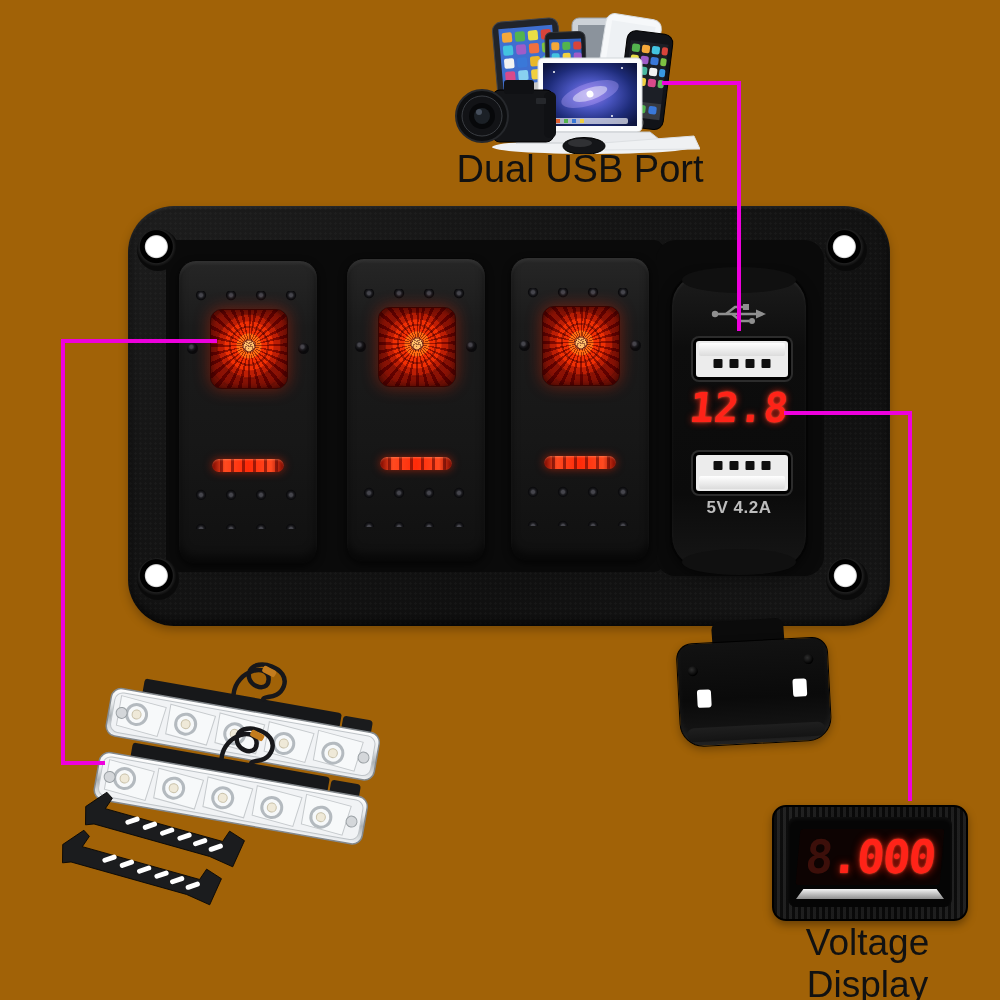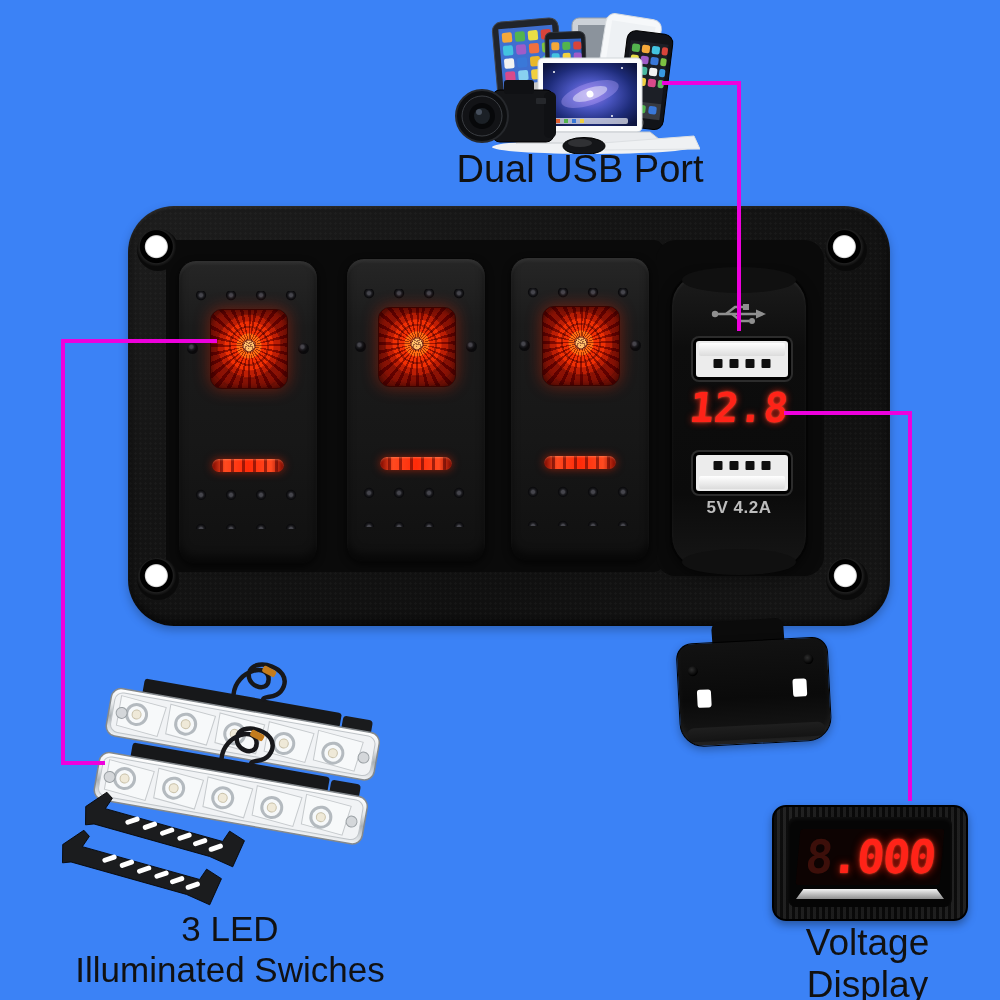--- a/index.html
+++ b/index.html
@@ -1,16 +1,16 @@
 <!DOCTYPE html>
 <html><head>
 <meta charset="utf-8">
 <style>
   html,body{margin:0;padding:0;background:#fff;}
-  .stage{position:relative;width:1000px;height:1000px;background:#3b82f6;overflow:hidden;
+  .stage{position:relative;width:1000px;height:1000px;background:#a16207;overflow:hidden;
          font-family:"Liberation Sans",sans-serif;}
 
   
   .lead{position:absolute;background:#ee00dd;z-index:50;}
 
   
   .panel{position:absolute;left:128px;top:206px;width:762px;height:420px;border-radius:46px;
          background:
            radial-gradient(rgba(255,255,255,.025) 1px,transparent 1.4px),
            linear-gradient(150deg,#1d1d1d 0%,#141414 35%,#101010 70%,#161616 100%);
@@ -250,24 +250,20 @@
     </g>
 
     <g>
       <ellipse cx="130" cy="143" rx="17" ry="5" fill="#86d22c"></ellipse>
       <ellipse cx="132" cy="140" rx="21" ry="8.5" fill="#141518" stroke="#000"></ellipse>
       <ellipse cx="128" cy="137" rx="12" ry="4" fill="rgba(255,255,255,.12)"></ellipse>
     </g>
   </svg>
 
   <div class="caption cap-dual">Dual USB Port</div>
-  <div class="caption cap-led">
-    <span>3 LED</span><br>
-    <span>Illuminated Swiches</span>
-  </div>
   <div class="caption cap-volt">Voltage Display</div>
 
   <div class="panel"></div>
   <div class="recess" style="left:166px;top:240px;width:498px;height:332px;"></div>
   <div class="recess" style="left:656px;top:240px;width:168px;height:336px;border-radius:20px;"></div>
 
   <div class="screw" style="left:137px;top:229px;"></div>
   <div class="screw" style="left:825px;top:229px;"></div>
   <div class="screw" style="left:137px;top:558px;"></div>
   <div class="screw" style="left:826px;top:558px;"></div>

